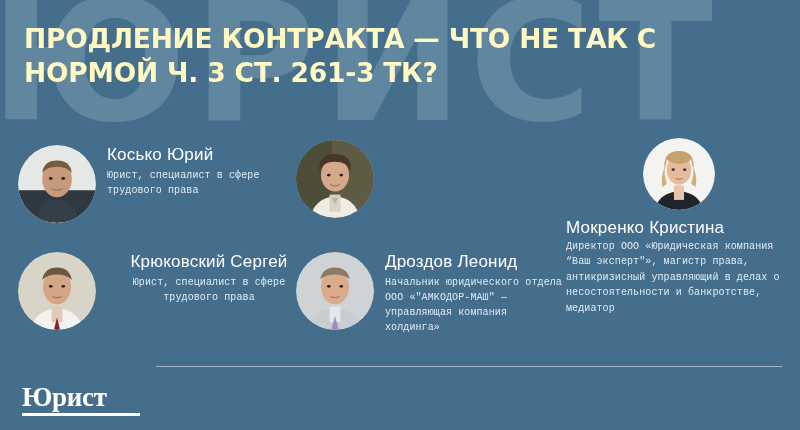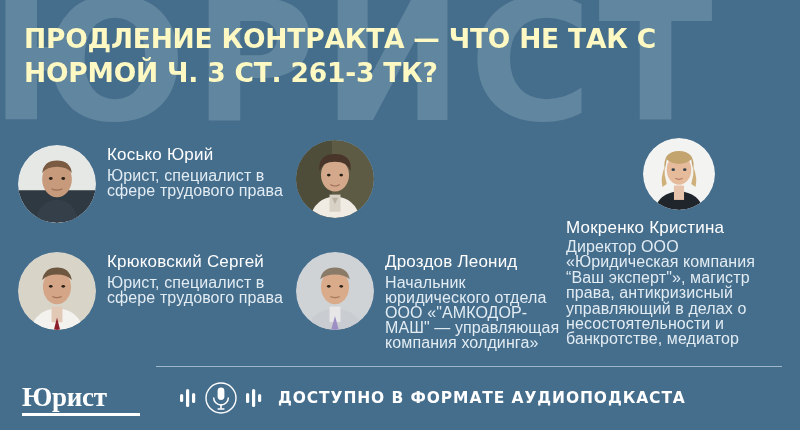--- a/index.html
+++ b/index.html
@@ -72,37 +72,38 @@
   .s-text { padding-left:11px; }
   .s-name {
     font-size:17px;
     font-weight:400;
     line-height:20px;
     color:#ffffff;
     white-space:nowrap;
     letter-spacing:0.2px;
   }
   .s-desc {
-    font-size:16px;
+    font-size:10px;
     line-height:15px;
     color:#e2ecf3;
     margin-top:3px;
     letter-spacing:0.1px;
+    font-family:Liberation Mono, monospace;
   }
 
   
   #sp-kosko   { left:18px;  top:145px;justify-content:center; }
   #sp-kosko  .avatar { width:78px; height:78px; }
   #sp-kosko  .s-text { width:215px; }
 
   #sp-kenik   { left:296px; top:140px; }
   #sp-kenik  .avatar { width:78px; height:78px; }
   #sp-kenik  .s-text { width:218px; }
 
-  #sp-kryuk   { left:18px;  top:252px; }
+  #sp-kryuk   { left:18px;  top:252px;text-align:center; }
   #sp-kryuk  .avatar { width:78px; height:78px; }
   #sp-kryuk  .s-text { width:215px; }
 
   #sp-drozd   { left:296px; top:252px; }
   #sp-drozd  .avatar { width:78px; height:78px; }
   #sp-drozd  .s-text { width:190px; }
 
   
   #sp-mokr { left:566px; top:138px; display:block; width:226px; }
   #sp-mokr .avatar { width:72px; height:72px; margin:0 auto 8px auto; }
@@ -294,35 +295,15 @@
       <div class="s-desc">Директор ООО «Юридическая компания “Ваш эксперт"», магистр права, антикризисный управляющий в делах о несостоятельности и банкротстве, медиатор</div>
     </div>
   </div>
 
   <div class="footer-rule"></div>
 
   <div class="footer">
     <div class="logo">Юрист</div>
     <div class="logo-underline"></div>
 
-    <div class="podcast">
-      <svg class="mic-icon" viewBox="0 0 86 36">
-        <g fill="#ffffff">
-          <rect x="2" y="14" width="3.2" height="8" rx="1.6"></rect>
-          <rect x="8" y="9" width="3.2" height="18" rx="1.6"></rect>
-          <rect x="14" y="13" width="3.2" height="10" rx="1.6"></rect>
-          <rect x="68" y="13" width="3.2" height="10" rx="1.6"></rect>
-          <rect x="74" y="9" width="3.2" height="18" rx="1.6"></rect>
-          <rect x="80" y="14" width="3.2" height="8" rx="1.6"></rect>
-        </g>
-        <circle cx="43" cy="18" r="15" fill="none" stroke="#ffffff" stroke-width="1.4"></circle>
-        <g fill="#ffffff">
-          <rect x="39.6" y="7.5" width="6.8" height="12.5" rx="3.4"></rect>
-          <path d="M35.6 17.6 a7.4 7.4 0 0 0 14.8 0" fill="none" stroke="#ffffff" stroke-width="1.5"></path>
-          <rect x="42.2" y="24.2" width="1.6" height="4.4"></rect>
-          <rect x="39.4" y="28.2" width="7.2" height="1.5" rx="0.7"></rect>
-        </g>
-      </svg>
-      <div class="podcast-label">ДОСТУПНО В ФОРМАТЕ АУДИОПОДКАСТА</div>
-    </div>
   </div>
 
 </div>
 
 </body></html>

